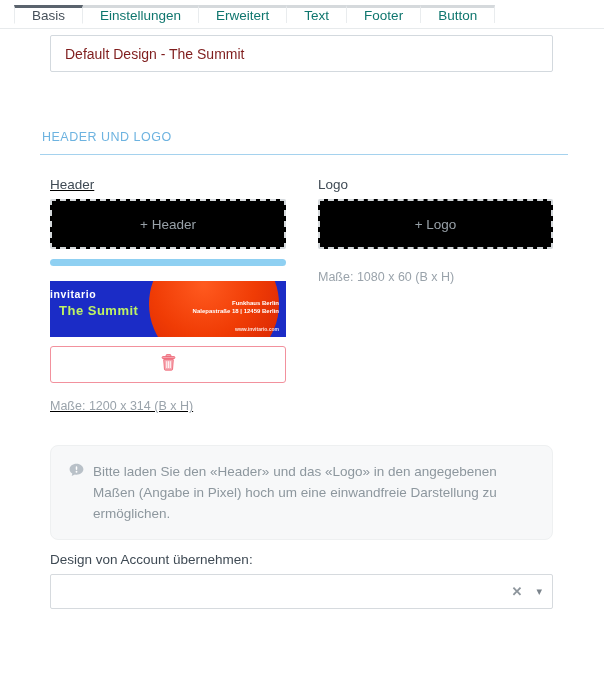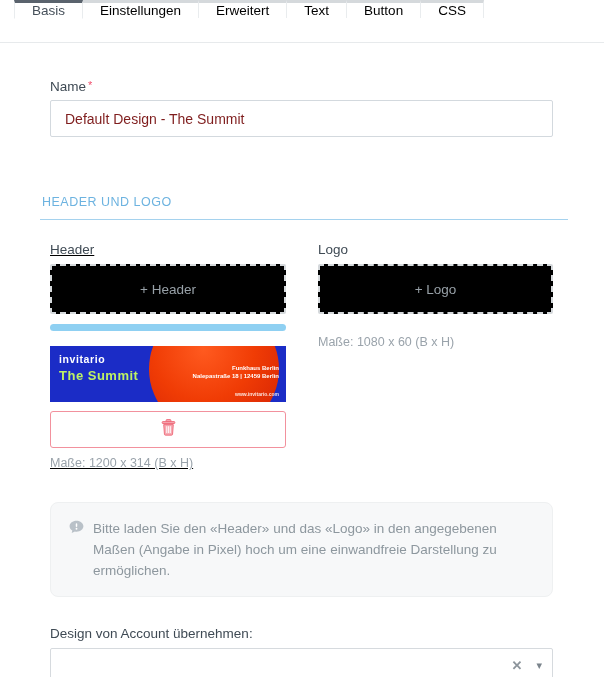--- a/index.html
+++ b/index.html
@@ -1,24 +1,24 @@
 <!DOCTYPE html>
 <html><head>
 <meta charset="utf-8">
 <style>
   * { margin:0; padding:0; box-sizing:border-box; }
   html,body { width:604px; height:677px; background:#fff; overflow:hidden;
               font-family:"Liberation Sans", sans-serif; }
 
   
-  .tabbar { display:flex; align-items:flex-start; height:43px; padding-left:14px;
+  .tabbar { display:flex; align-items:center; height:29px; padding-left:14px;
             border-bottom:1px solid #e7eaec; }
   .tab { display:flex; align-items:center; padding:0 17px; background:#fff;
          border:1px solid #e9ecee; border-top:3px solid #d5d9dc; border-bottom:none;
-         margin-right:-1px; color:#000000; font-size:13.5px; cursor:pointer; }
+         margin-right:-1px; color:#0f766e; font-size:13.5px; cursor:pointer; }
   .tab.active { border-top-color:#5a636d; color:#46505a; position:relative; z-index:2;
                 margin-bottom:-1px; border-bottom:1px solid #fff; }
 
   
   .content { padding:0 51px 0 50px; }
   .field-label { font-size:13.5px; color:#3f4a54; margin-top:36px; }
   .req { color:#f0506e; font-size:11px; vertical-align:top; margin-left:2px; }
   .text-input { width:503px; height:37px; margin-top:6px; border:1px solid #d3d9de;
                 border-radius:2px; padding:0 14px; font-size:14px; color:#7f1d1d;
                 font-family:"Liberation Sans", sans-serif; background:#fff; outline:none; }
@@ -35,66 +35,63 @@
               display:flex; align-items:center; justify-content:center;
               font-size:13.5px; color:#98a1a8; background:#000000; cursor:pointer; }
 
   .progress { margin-top:10px; height:7px; border-radius:4px; background:#8fd0f2; }
 
   .banner { position:relative; margin-top:15px; width:236px; height:56px;
             background:#1b2cc6; overflow:hidden; }
   .banner .circle { position:absolute; left:99px; top:-42px; width:130px; height:130px;
                     border-radius:50%;
                     background:radial-gradient(circle at 42% 35%, #ff5a1f 0%, #f03c05 45%, #cf1d04 100%); }
-  .banner .brand { position:absolute; left:9px; top:7px; color:#fff; font-size:10.5px;
+  .banner .brand { position:absolute; left:0; top:7px; color:#fff; font-size:10.5px;
                    font-weight:bold; letter-spacing:.6px; }
   .banner .btitle { position:absolute; left:9px; top:22px; color:#bef264; font-size:13px;
                     font-weight:bold; letter-spacing:.5px; }
   .banner .addr { position:absolute; right:7px; top:18px; text-align:right; color:#fff;
                   font-size:6px; font-weight:bold; line-height:8px; }
   .banner .site { position:absolute; right:7px; bottom:5px; color:rgba(255,255,255,.85);
                   font-size:5px; font-weight:bold; }
 
   .delete-btn { margin-top:9px; width:236px; height:37px; background:#fff;
                 border:1px solid #f2919d; border-radius:3px; display:flex;
                 align-items:center; justify-content:center; cursor:pointer; }
 
-  .dims { margin-top:8px; font-size:12.5px; color:#9aa3ab; }
+  .dims { margin-top:16px; font-size:12.5px; color:#9aa3ab; }
   .dims-logo { margin-top:21px; font-size:12.5px; color:#9aa3ab; }
 
   .info-box { margin-top:32px; width:503px; background:#f7f8f9; border:1px solid #eef0f1;
               border-radius:8px; padding:15px 20px 15px 18px; display:flex; gap:9px; }
   .info-box .bubble { flex:0 0 auto; margin-top:2px; }
   .info-box p { font-size:13.5px; color:#8d979e; line-height:21px; }
 
-  .select-label { font-size:13.5px; color:#3f4a54; margin-top:29px; }
+  .select-label { font-size:13.5px; color:#3f4a54; margin-top:12px; }
   .selectbox { margin-top:7px; width:503px; height:35px; border:1px solid #d6dade;
                border-radius:2px; background:#fff; display:flex; align-items:center;
                justify-content:flex-end; padding:0 10px; gap:14px; cursor:pointer; }
   .selectbox .value { flex:1; font-size:14px; color:#55606a; }
   .clear-x { color:#8d959c; font-size:13px; font-weight:bold; cursor:pointer; }
   .caret { color:#7b848c; font-size:11px; cursor:pointer; }
 </style>
 </head>
 <body>
 
 <div class="tabbar">
   <div class="tab active">Basis</div>
   <div class="tab">Einstellungen</div>
   <div class="tab">Erweitert</div>
   <div class="tab">Text</div>
+  <div class="tab">Footer</div>
   <div class="tab">Button</div>
-  <div class="tab">CSS</div>
 </div>
 
 <div class="content">
 
-  <div class="field-label">
-    <span>Name</span><span class="req">*</span>
-  </div>
   <input class="text-input" type="text" value="Default Design - The Summit" style="">
 
   <div class="section-head">
     <span>HEADER UND LOGO</span>
   </div>
 
   <div class="cols">
     <div class="col-header">
       <div class="upload-label">Header</div>
       <div class="dropzone">+ Header</div>

